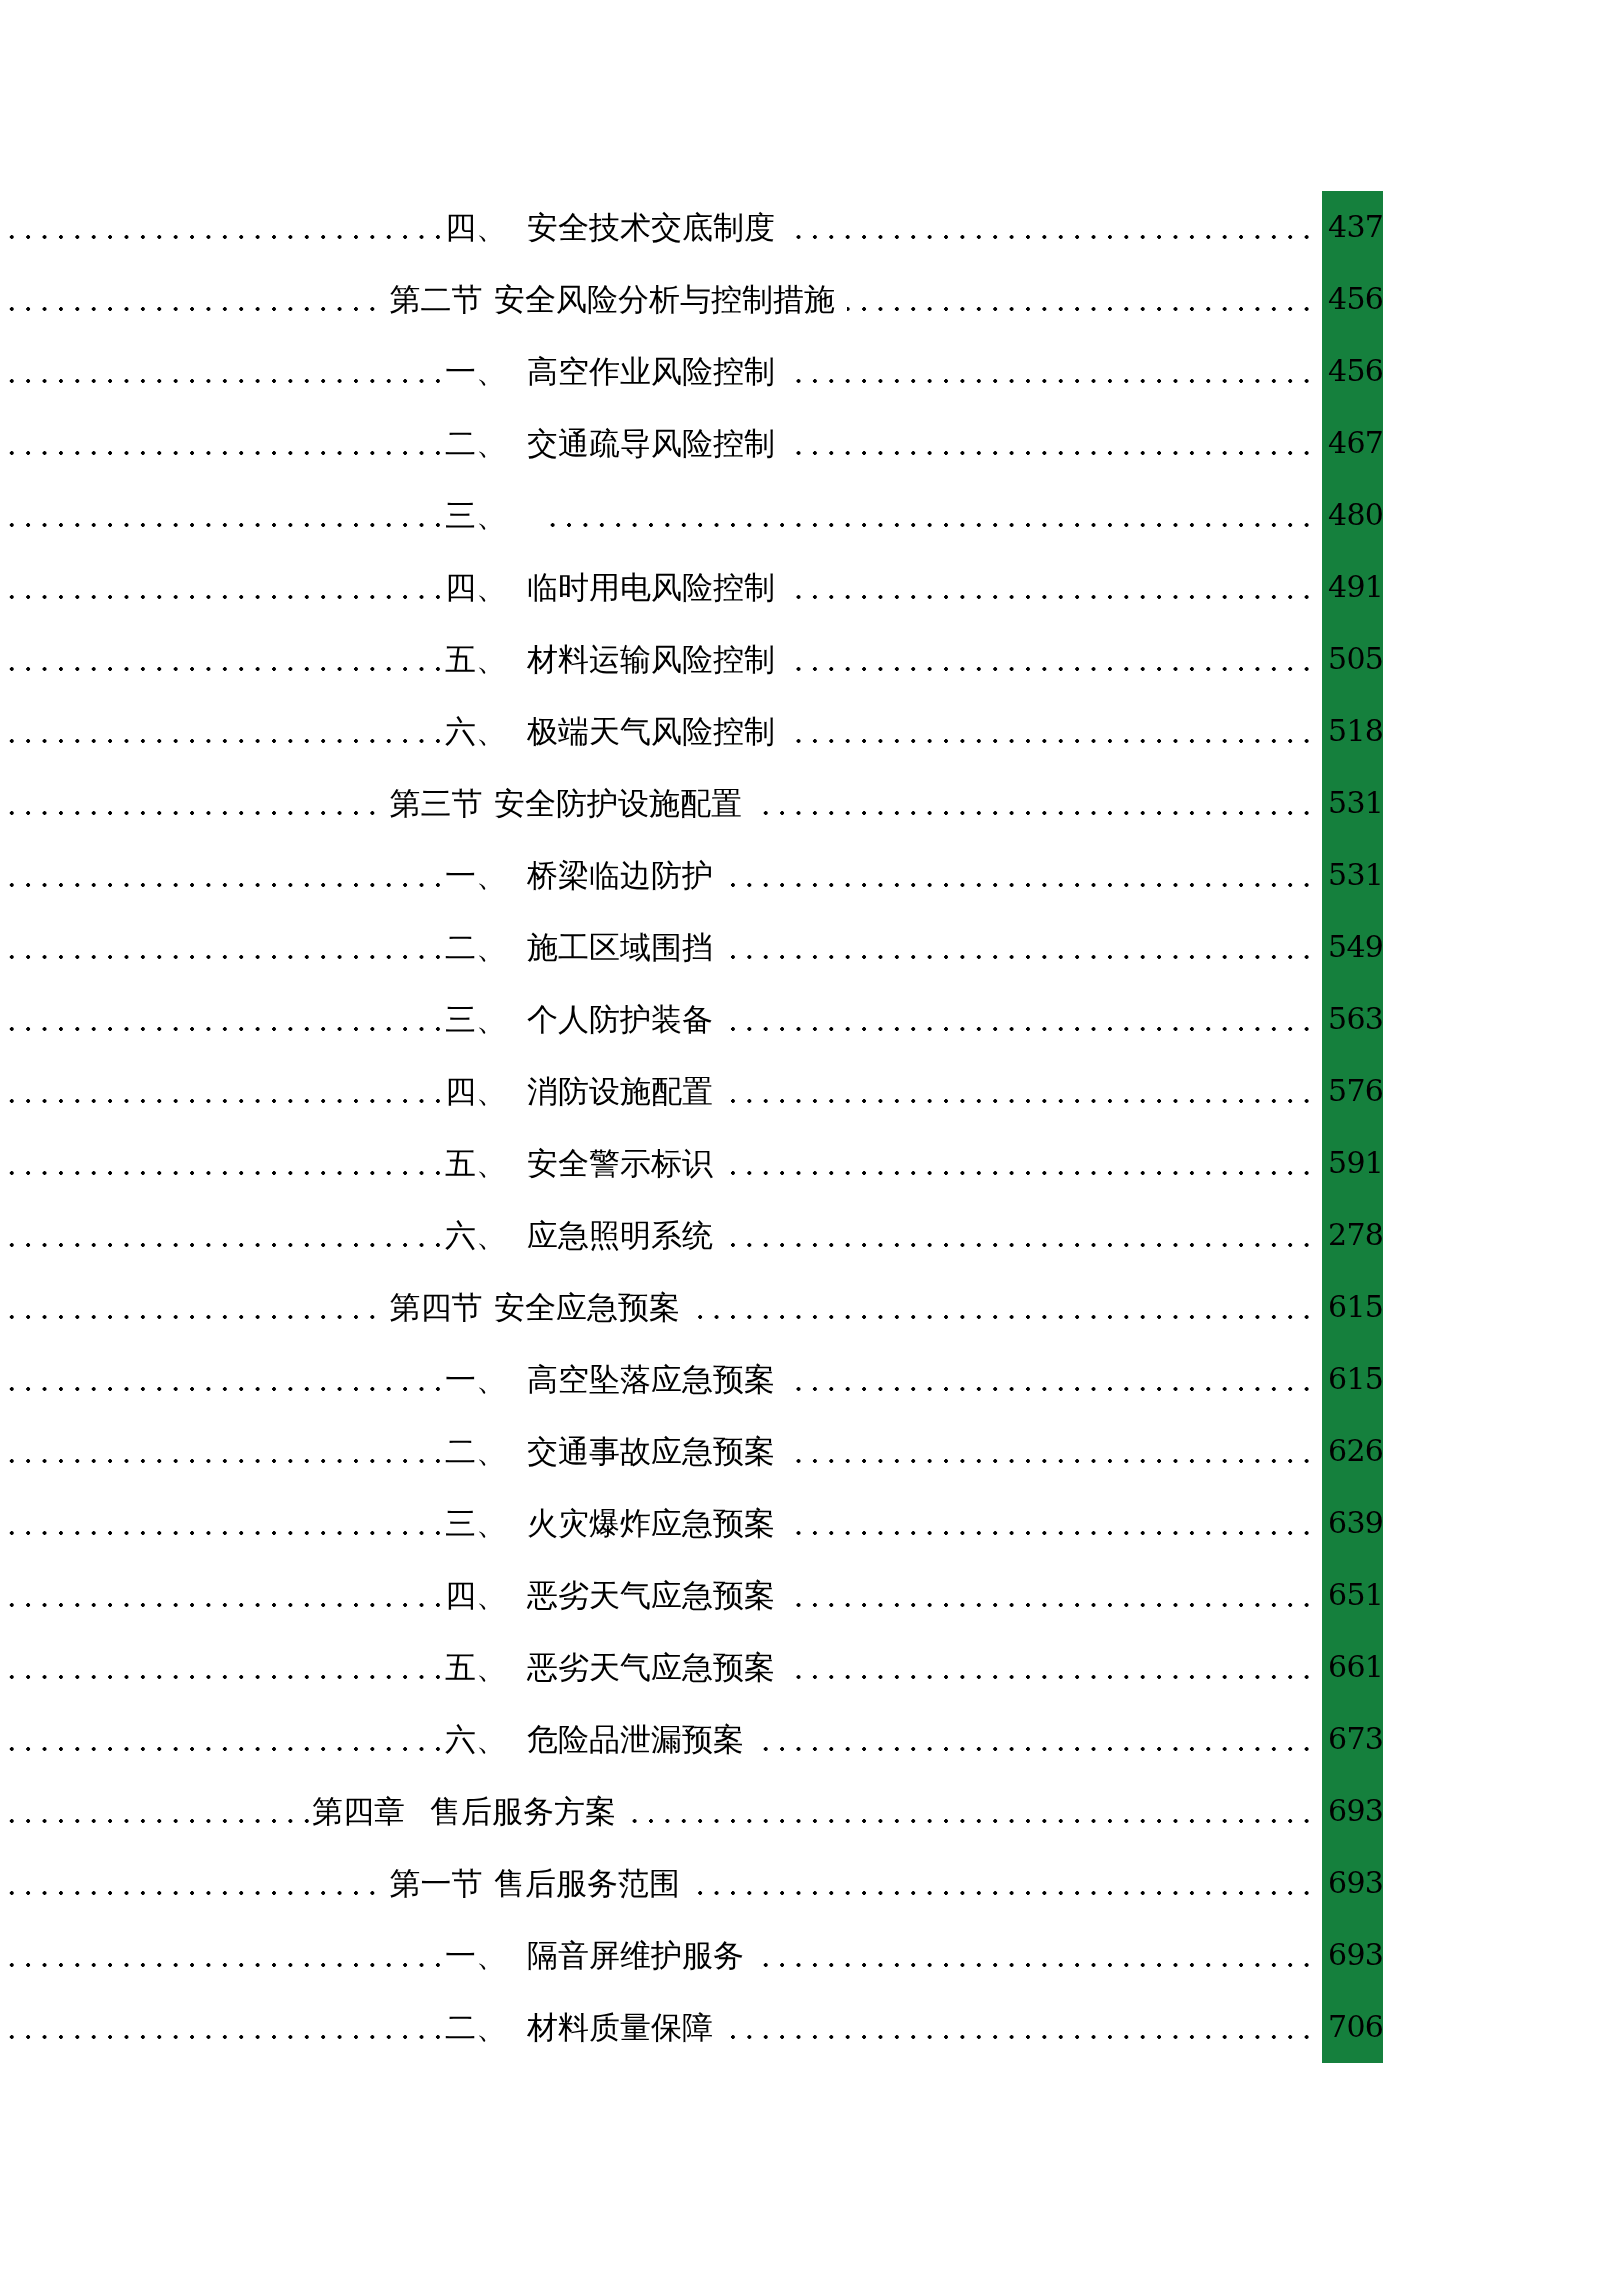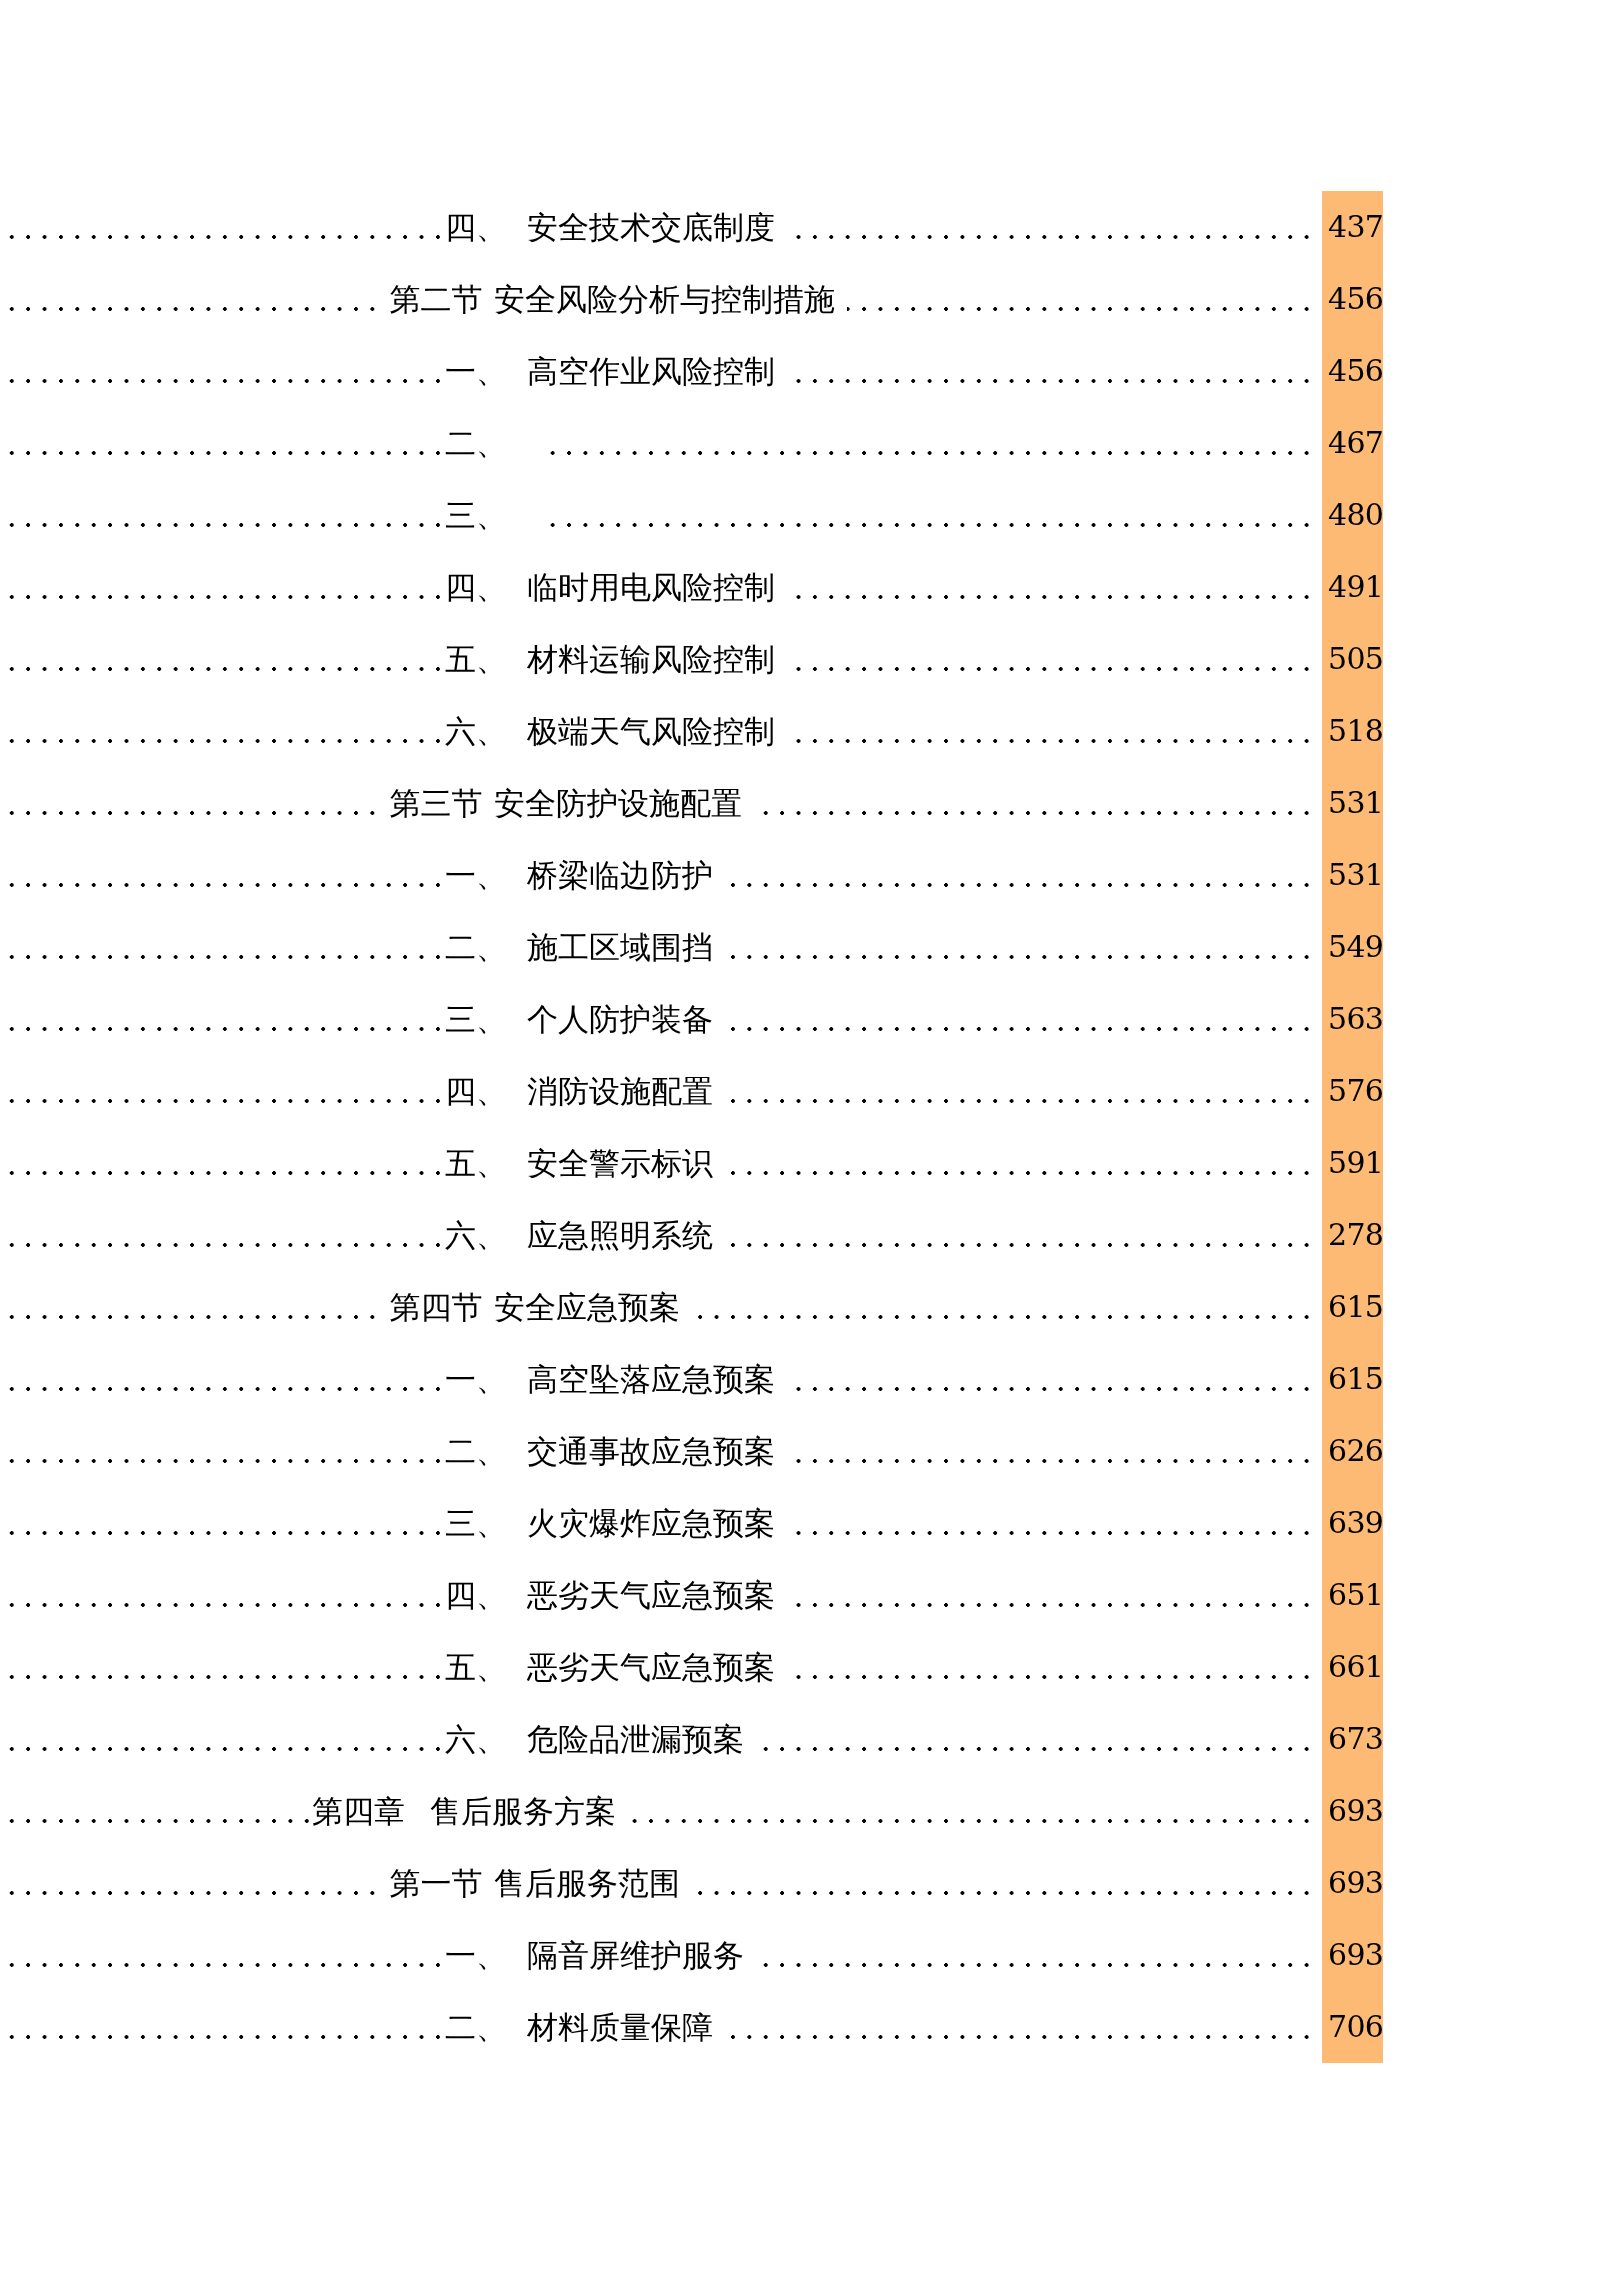--- a/index.html
+++ b/index.html
@@ -15,21 +15,21 @@
   .label { position: absolute; top: 0; height: 72px; background: #ffffff;
            padding-right: 11.8px; display: flex; align-items: baseline; }
   .title { display: inline-block; }
   .marker { display: inline-block; }
   .row.chapter .label { left: 312px; justify-content: center; }
   .row.section .label { left: 378px; text-align: center; }
   .row.item .label { left: 445px; }
   .row.chapter .marker { width: 118px; }
   .row.section .marker { width: 116px; }
   .row.item .marker { width: 82px; }
-  .page { position: absolute; left: 1328px; top: 0; height: 72px; background: #fdba74;
+  .page { position: absolute; left: 1328px; top: 0; height: 72px; background: #15803d;
           padding-left: 6.5px; margin-left: -6.5px; font-family: "DejaVu Serif", "Liberation Serif", serif;
           font-size: 30px; letter-spacing: -0.7px; }
 </style>
 </head>
 <body>
 
 <div class="toc">
 
   <div class="row item" style="top:191px">
     <div class="leader"></div>
@@ -55,20 +55,21 @@
       <span class="marker">一、</span>
       <span class="title">高空作业风险控制</span>
     </div>
     <span class="page">456</span>
   </div>
 
   <div class="row item" style="top:407px">
     <div class="leader"></div>
     <div class="label">
       <span class="marker">二、</span>
+      <span class="title">交通疏导风险控制</span>
     </div>
     <span class="page">467</span>
   </div>
 
   <div class="row item" style="top:479px">
     <div class="leader"></div>
     <div class="label">
       <span class="marker">三、</span>
     </div>
     <span class="page">480</span>

